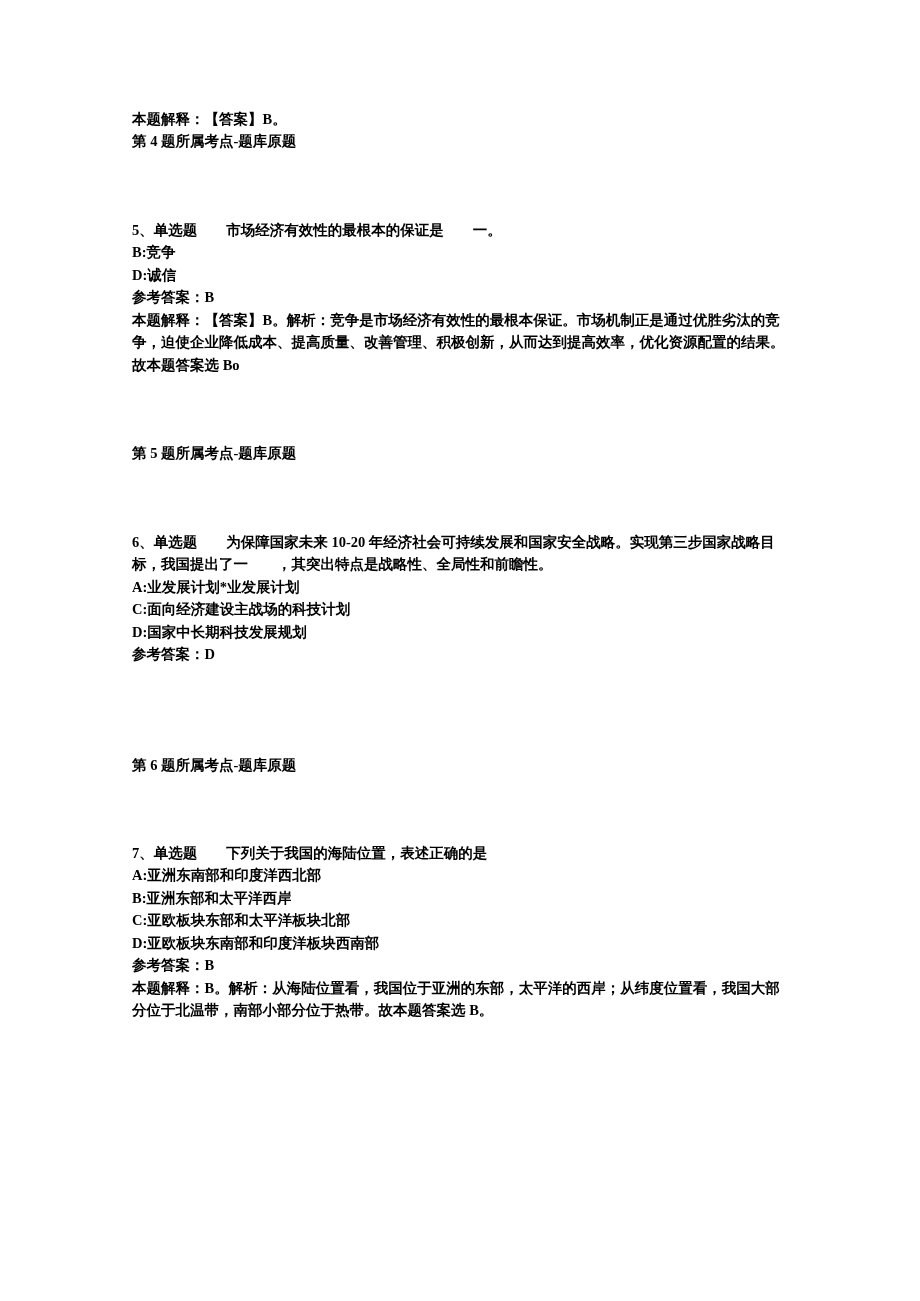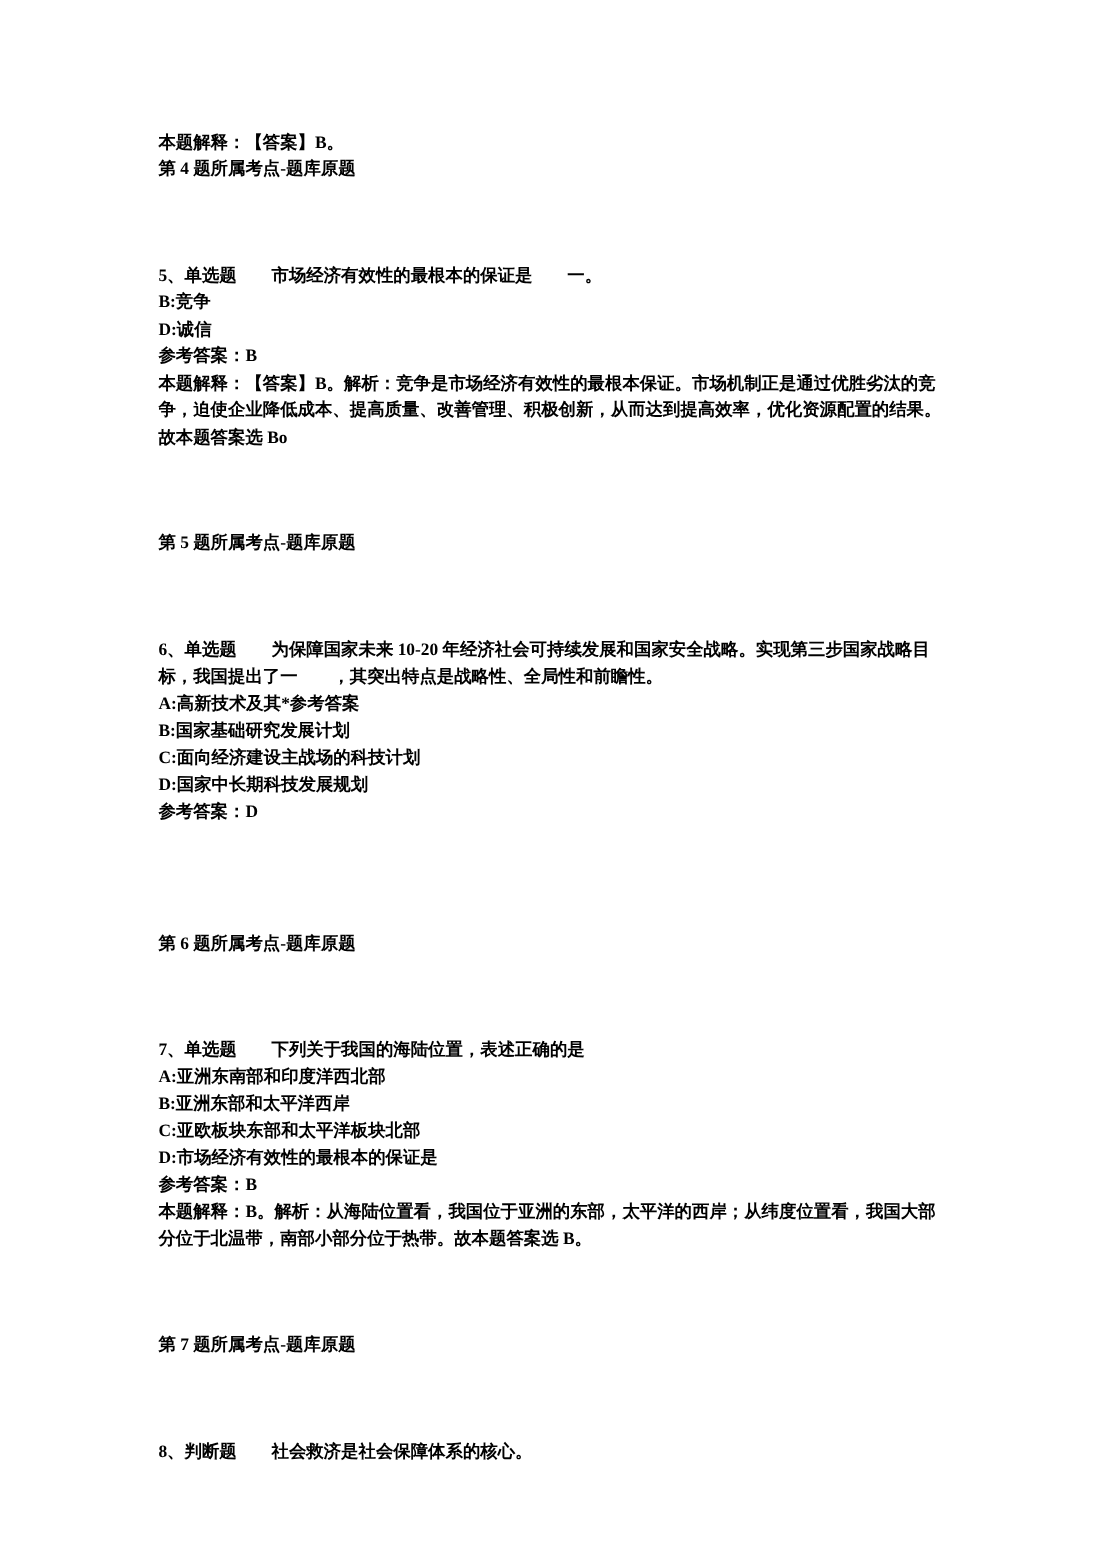--- a/index.html
+++ b/index.html
@@ -55,51 +55,44 @@
   <div class="gap-lg"></div>
 
   <div class="blk">
     <div class="line">第 5 题所属考点-题库原题</div>
   </div>
 
   <div class="gap-lg"></div>
 
   <div class="blk">
     <div class="line">6、单选题　　为保障国家未来 10-20 年经济社会可持续发展和国家安全战略。实现第三步国家战略目标，我国提出了一　　，其突出特点是战略性、全局性和前瞻性。</div>
-    <div class="line">A:高新技术及其*参考答案</div>
-    <div class="line">B:国家基础研究发展计划</div>
+    <div class="line">A:业发展计划*业发展计划</div>
     <div class="line">C:面向经济建设主战场的科技计划</div>
     <div class="line">D:国家中长期科技发展规划</div>
     <div class="line">参考答案：D</div>
   </div>
 
   <div class="gap-lg"></div>
   <div class="gap-md"></div>
 
   <div class="blk">
     <div class="line">第 6 题所属考点-题库原题</div>
   </div>
 
   <div class="gap-lg"></div>
 
   <div class="blk">
     <div class="line">7、单选题　　下列关于我国的海陆位置，表述正确的是</div>
     <div class="line">A:亚洲东南部和印度洋西北部</div>
     <div class="line">B:亚洲东部和太平洋西岸</div>
     <div class="line">C:亚欧板块东部和太平洋板块北部</div>
-    <div class="line">D:市场经济有效性的最根本的保证是</div>
+    <div class="line">D:亚欧板块东南部和印度洋板块西南部</div>
     <div class="line">参考答案：B</div>
     <div class="line">本题解释：B。解析：从海陆位置看，我国位于亚洲的东部，太平洋的西岸；从纬度位置看，我国大部分位于北温带，南部小部分位于热带。故本题答案选 B。</div>
   </div>
 
   <div class="gap-lg"></div>
 
-  <div class="blk">
-    <div class="line">第 7 题所属考点-题库原题</div>
-  </div>
 
   <div class="gap-lg"></div>
 
-  <div class="blk">
-    <div class="line">8、判断题　　社会救济是社会保障体系的核心。</div>
-  </div>
 
 </div>
 
 </body></html>

